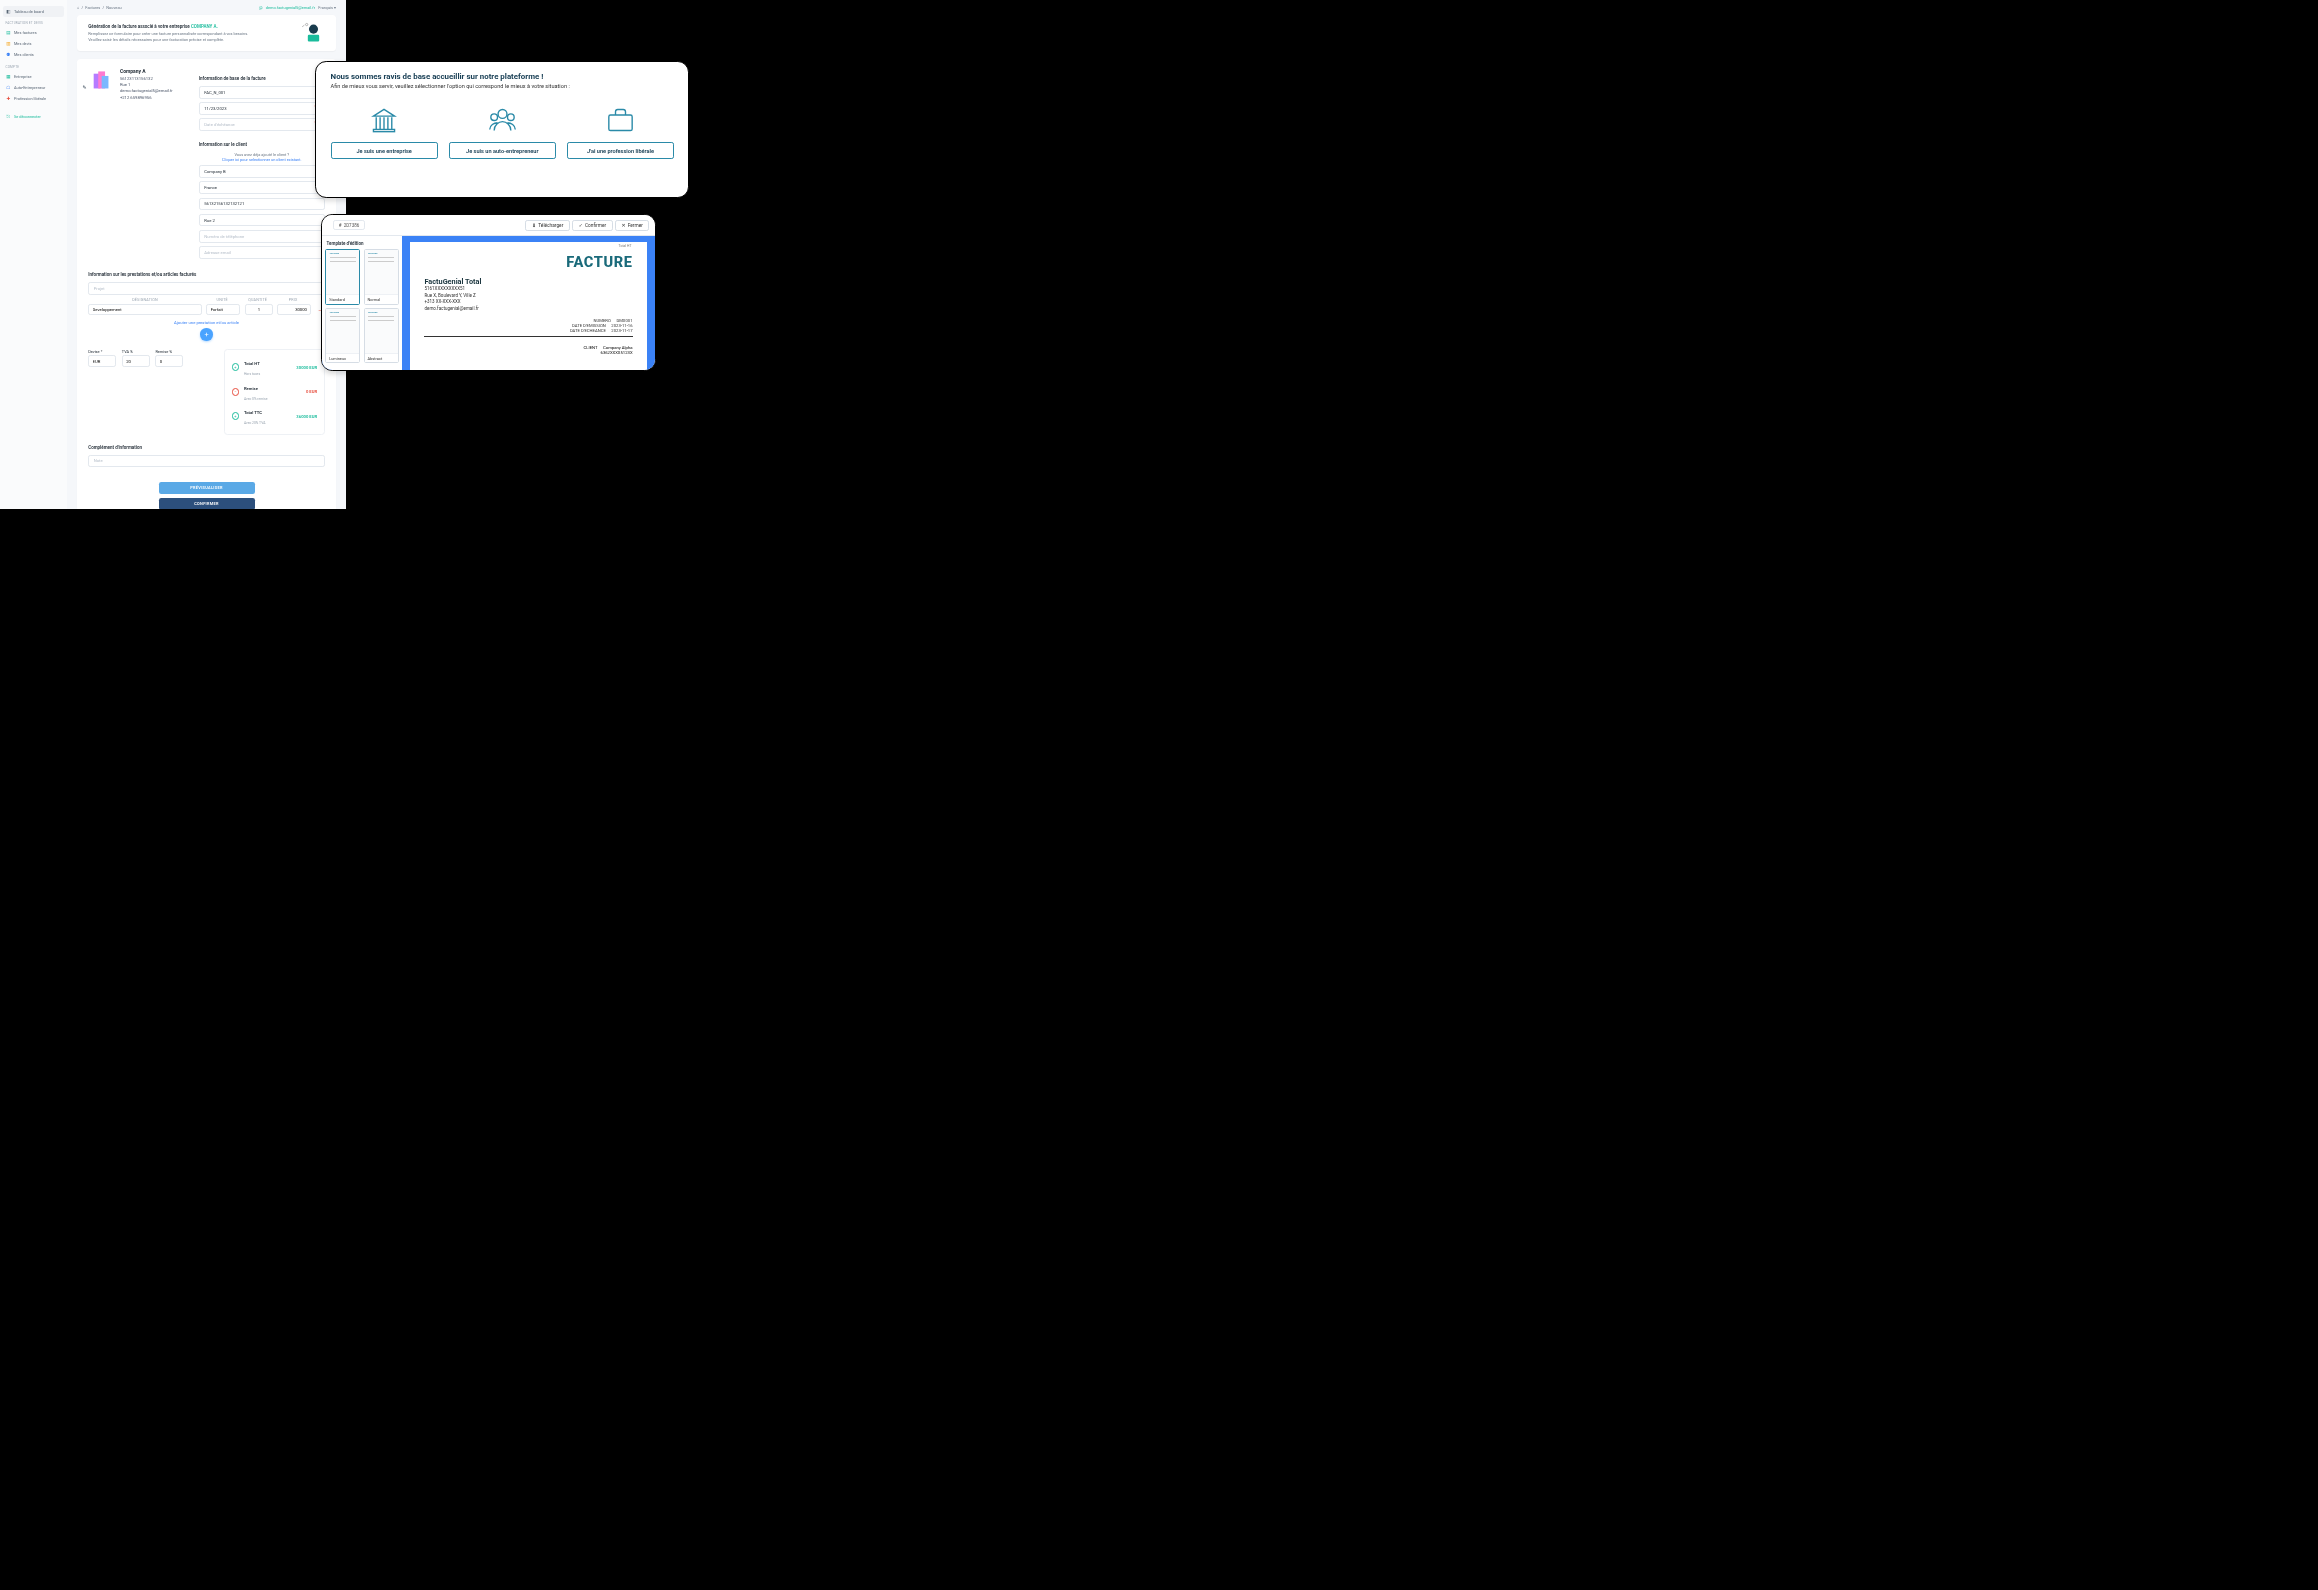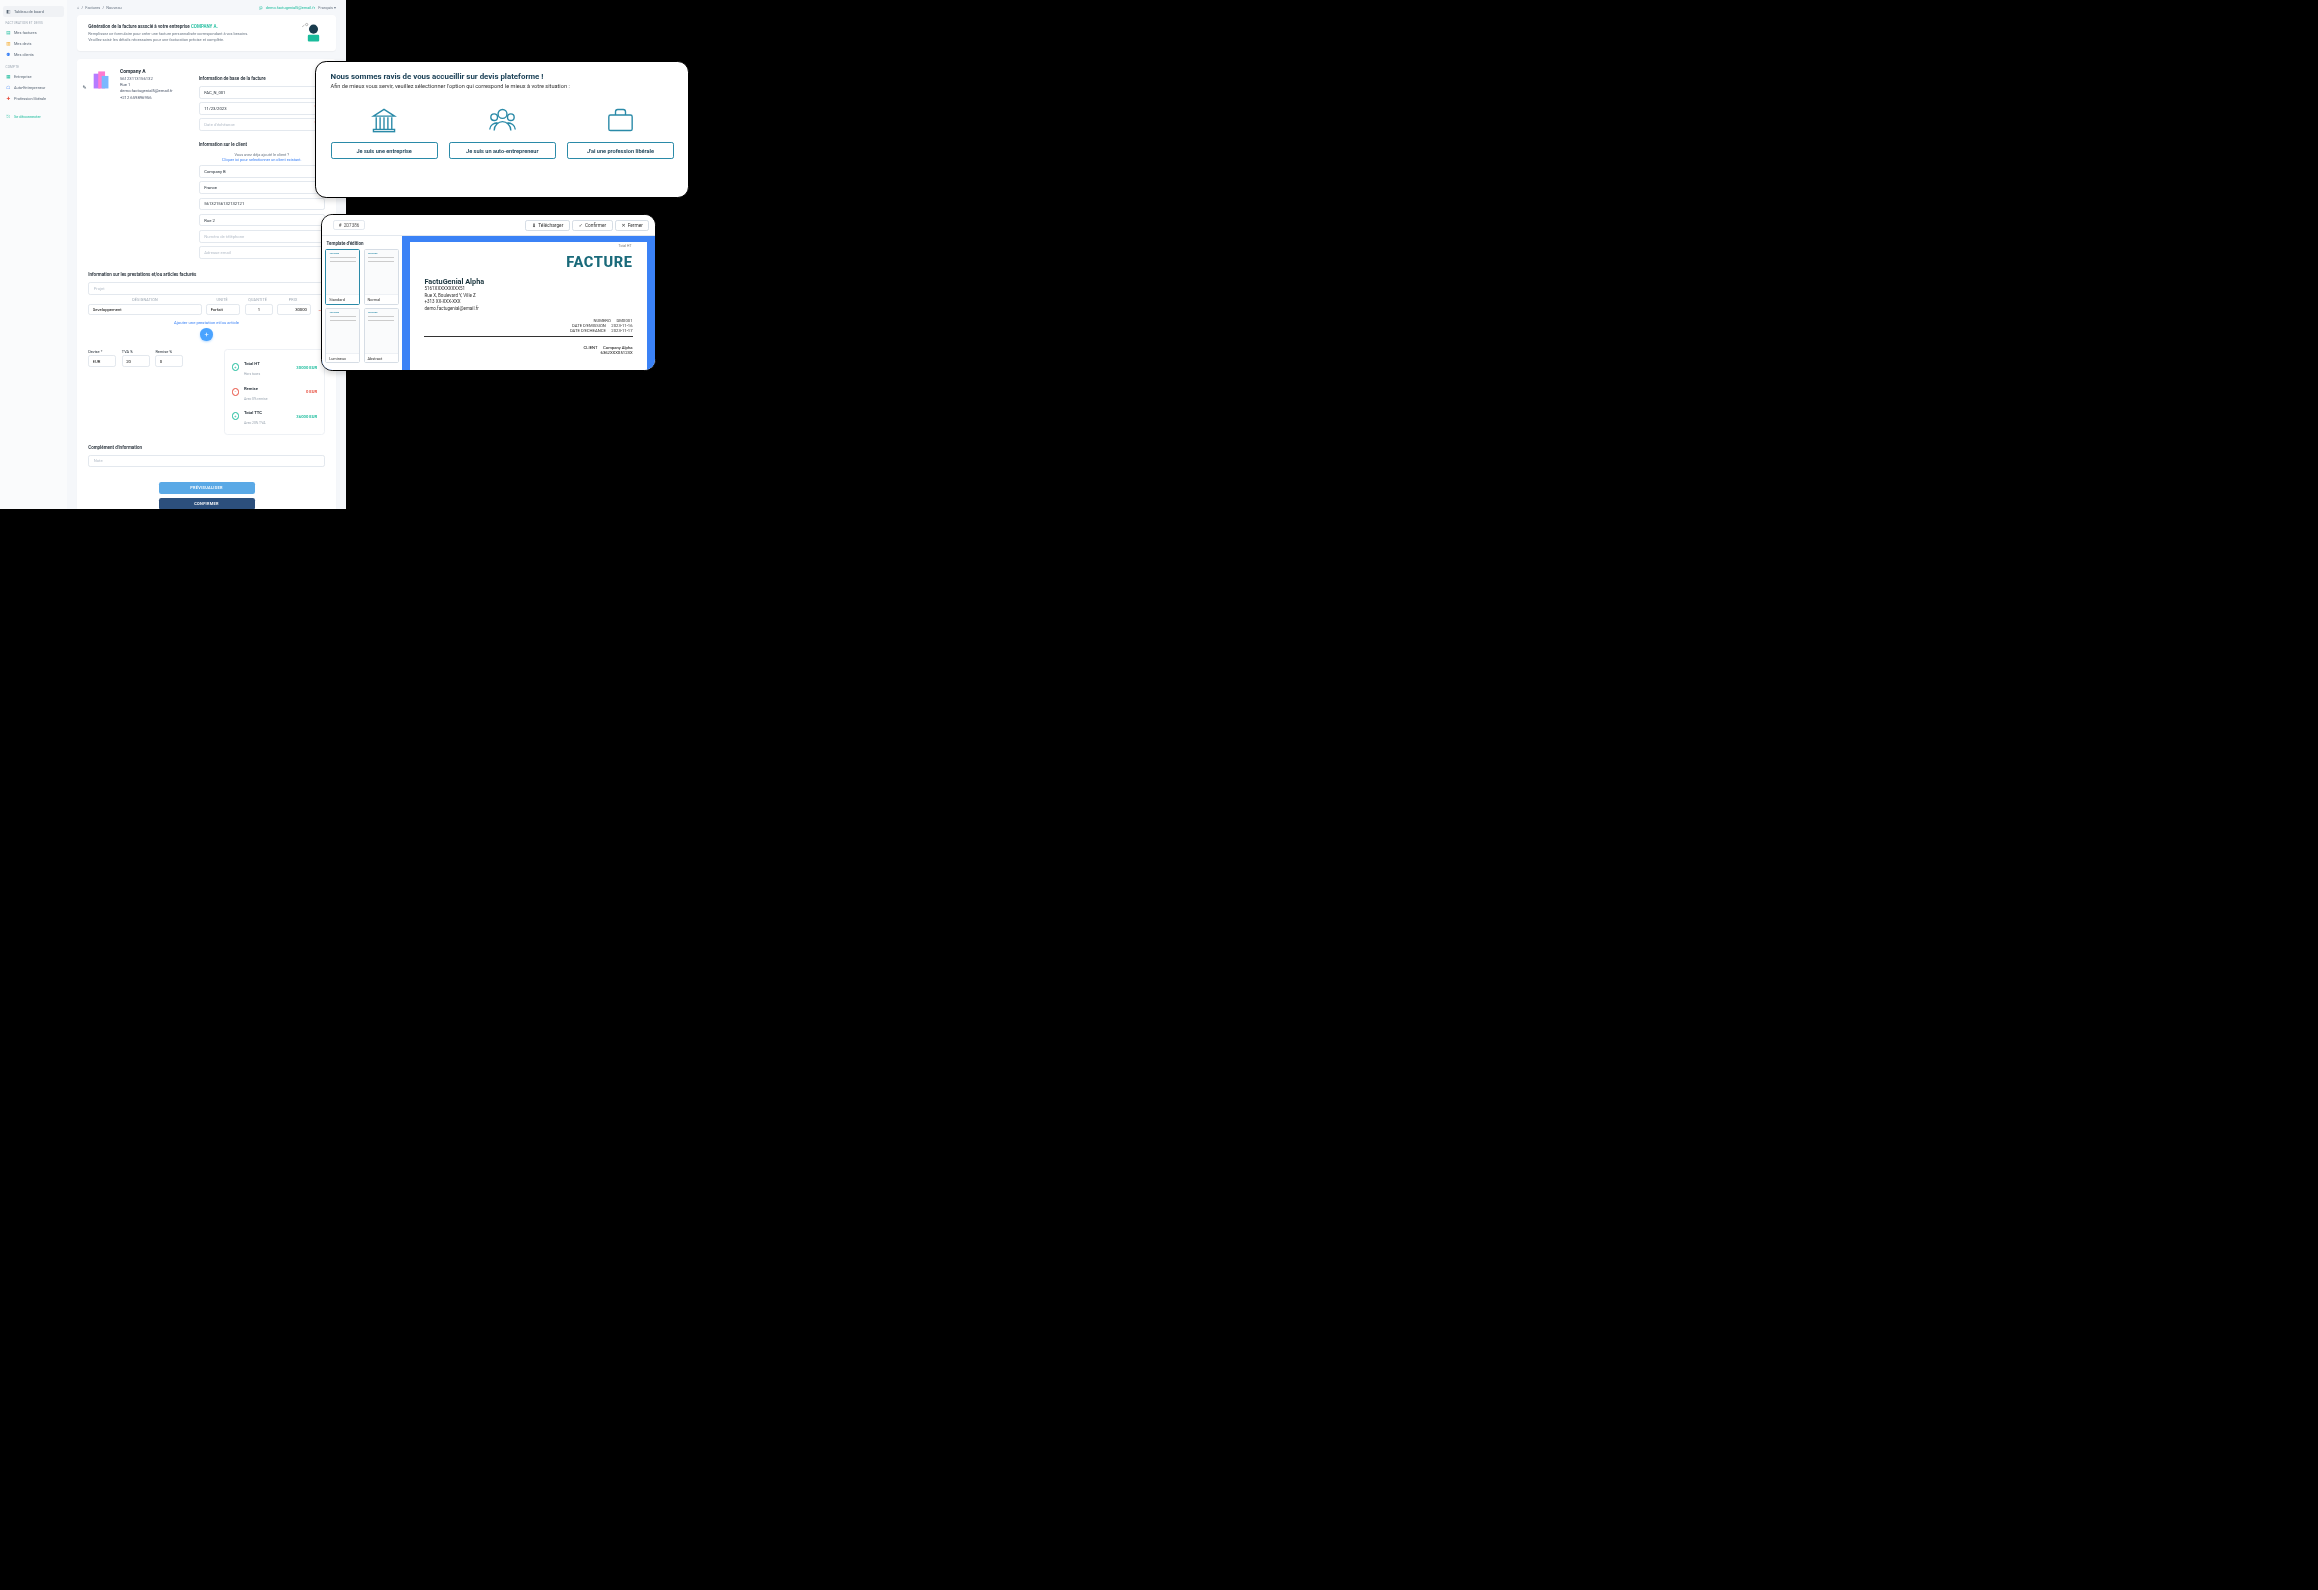--- a/index.html
+++ b/index.html
@@ -315,21 +315,21 @@
       <div class="btn-row">
         <button class="big-btn btn-prev">PRÉVISUALISER</button><br>
         <button class="big-btn btn-conf">CONFIRMER</button><br>
         
       </div>
     </div>
   </main>
 </div>
 
 <div class="onboard">
-  <h2>Nous sommes ravis de vous accueillir sur devis plateforme !</h2>
+  <h2>Nous sommes ravis de base accueillir sur notre plateforme !</h2>
   <p>Afin de mieux vous servir, veuillez sélectionner l'option qui correspond le mieux à votre situation :</p>
   <div class="opt-row">
     <div class="opt">
       <div class="opt-icon">
         <svg width="30" height="30" viewBox="0 0 54 54" fill="none" stroke="#2a8aa8" stroke-width="2.5">
           <path d="M8 20 L27 8 L46 20 Z"></path>
             <rect x="8" y="44" width="38" height="4"></rect>
           <line x1="13" y1="22" x2="13" y2="44"></line>
             <line x1="20" y1="22" x2="20" y2="44"></line>
           <line x1="27" y1="22" x2="27" y2="44"></line>
@@ -407,21 +407,21 @@
               <span class="hdr">FACTURE</span>
             </div>
             <div class="tpl-label">Abstract</div>
           </div>
         </div>
     </div>
     <div class="preview">
       <div class="page">
         <div class="page-ht">Total HT</div>
         <div class="inv-title">FACTURE</div>
-        <div class="inv-company">FactuGenial Alpha</div>
+        <div class="inv-company">FactuGenial Total</div>
         <div class="inv-line">5161XXXXXXXXX51</div>
         <div class="inv-line">Rue X, Boulevard Y, Ville Z</div>
         <div class="inv-line">+313 XX-XXX-XXX</div>
         <div class="inv-line">demo.factugenial@email.fr</div>
         <div class="inv-meta">
           <div class="inv-meta-row">
               <span class="k">NUMERO</span>
               <span>DMX001</span>
             </div>
           <div class="inv-meta-row">

